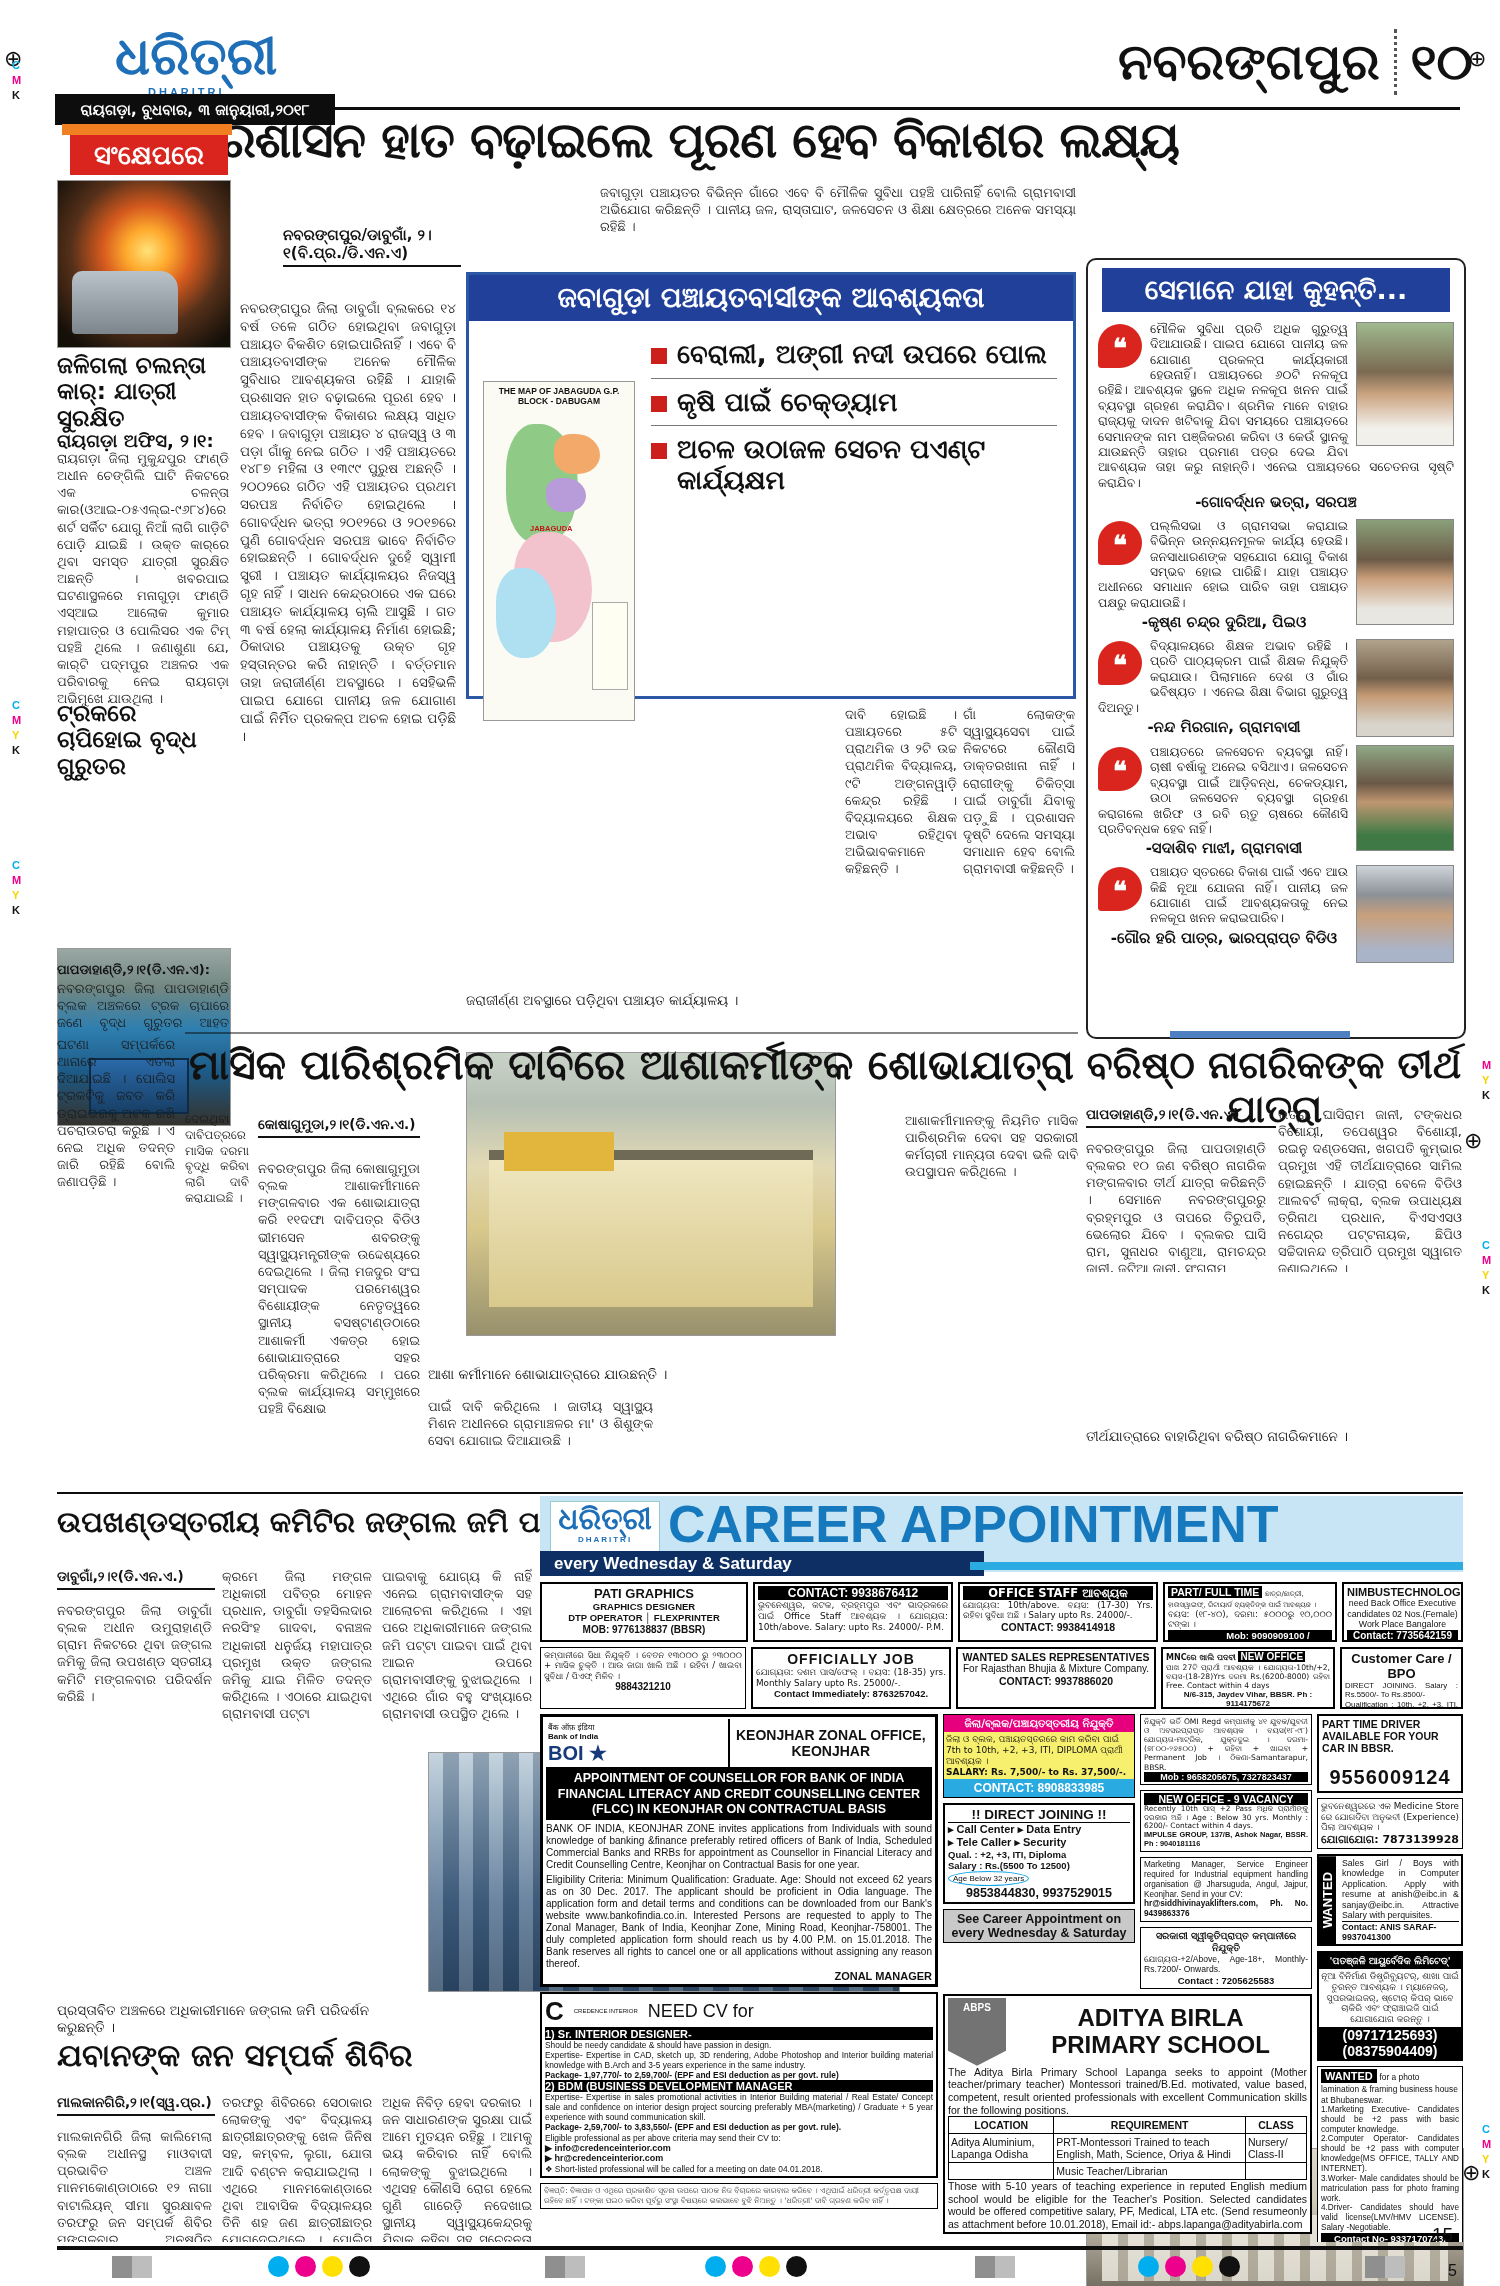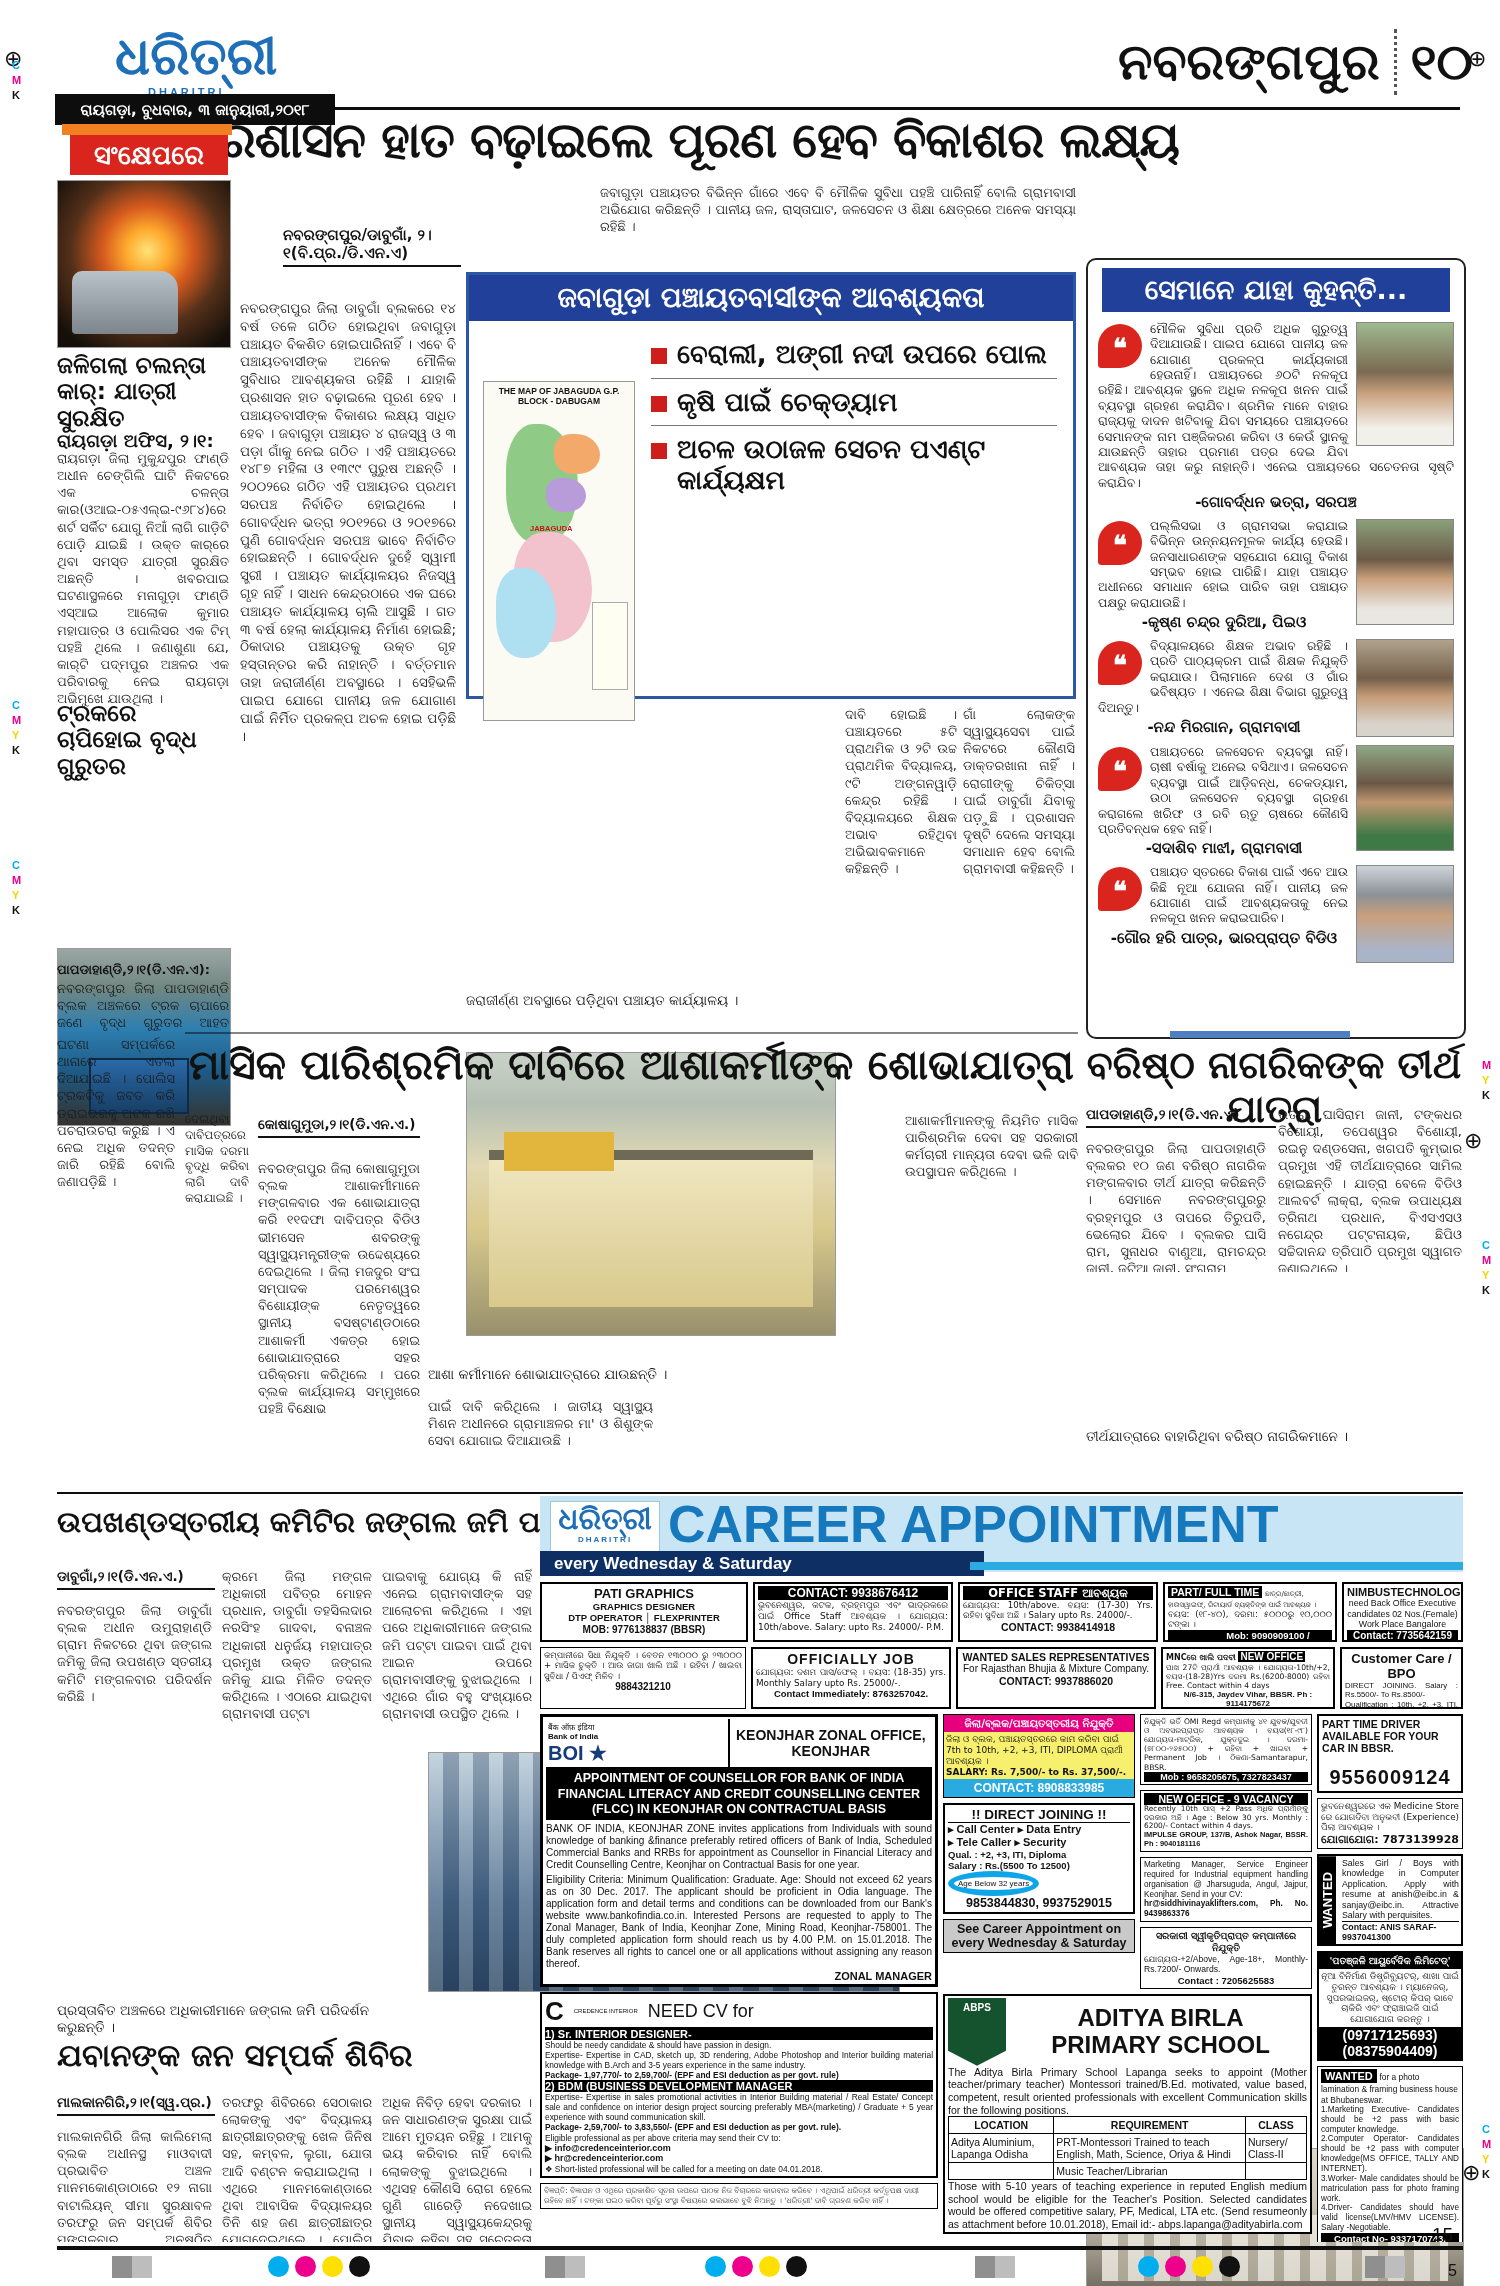--- a/index.html
+++ b/index.html
@@ -397,21 +397,21 @@
                 <div style="font-weight:bold;">SALARY: Rs. 7,500/- to Rs. 37,500/-.</div>
               </div>
               <div style="background:#29abe2;color:#fff;font-weight:bold;font-size:12px;text-align:center;padding:2px;">CONTACT: 8908833985</div>
             </div>
             <div class="ad">
               <div class="h" style="font-size:13.5px;border-bottom:1px solid #000;">!! DIRECT JOINING !!</div>
               <div class="pre bold" style="font-size:11px;">▸ Call Center ▸ Data Entry
 ▸ Tele Caller  ▸ Security</div>
               <div style="font-size:9.5px;font-weight:bold;">Qual. : +2, +3, ITI, Diploma</div>
               <div style="font-size:9.5px;font-weight:bold;">Salary : Rs.(5500 To 12500)</div>
-              <div style="font-size:8px;border:6px solid #0ea5e9;border-radius:50%;display:inline-block;padding:2px 4px;">Age Below 32 years</div>
+              <div style="font-size:8px;border:1px solid #0ea5e9;border-radius:50%;display:inline-block;padding:2px 4px;">Age Below 32 years</div>
               <div class="f" style="font-size:12.5px;">9853844830, 9937529015</div>
             </div>
             <div class="ad" style="background:#c9c9c9;border-width:1px;display:flex;align-items:center;text-align:center;font-weight:bold;font-size:12.5px;">See Career Appointment on every Wednesday &amp; Saturday</div>
           </div>
           <div class="stack" style="flex:1;">
             <div class="ad" style="border-width:1px;">
               <div class="b odia" style="font-size:7.6px;">ନିଯୁକ୍ତି ଭର୍ତି OMI Regd କମ୍ପାନୀକୁ ୪୧ ଯୁବକ/ଯୁବତୀ ଓ ଅବସରପ୍ରାପ୍ତ ଆବଶ୍ୟକ । ବୟସ(୧୮-୯୮) ଯୋଗ୍ୟତା-ମାଟ୍ରିକ, ଯୁକ୍ତଦୁଇ । ଦରମା-(୭୮୦୦-୨୬୫୦୦) + ରହିବା + ଖାଇବା + Permanent Job । ଠିକଣା-Samantarapur, BBSR.</div>
               <div class="hb" style="font-size:9px;">Mob : 9658205675, 7327823437</div>
             </div>
             <div class="ad" style="border-width:1px;">
@@ -425,21 +425,21 @@
             </div>
             <div class="ad" style="border-width:1px;">
               <div class="h odia" style="font-size:9.5px;">ସରକାରୀ ସ୍ୱୀକୃତିପ୍ରାପ୍ତ କମ୍ପାନୀରେ ନିଯୁକ୍ତି</div>
               <div class="b" style="font-size:8.6px;">ଯୋଗ୍ୟତା-+2/Above, Age-18+, Monthly-Rs.7200/- Onwards.</div>
               <div class="f" style="font-size:9.5px;">Contact : 7205625583</div>
             </div>
           </div>
         </div>
         <div class="ad" style="margin-top:5px;">
           <div style="display:flex;gap:8px;align-items:center;">
-            <div style="width:58px;height:64px;background:#14532d;color:#fff;font-size:10px;font-weight:bold;display:flex;align-items:flex-start;justify-content:center;clip-path:polygon(0 0,100% 0,100% 78%,50% 100%,0 78%);padding-top:4px;">ABPS</div>
+            <div style="width:58px;height:64px;background:#737373;color:#fff;font-size:10px;font-weight:bold;display:flex;align-items:flex-start;justify-content:center;clip-path:polygon(0 0,100% 0,100% 78%,50% 100%,0 78%);padding-top:4px;">ABPS</div>
             <div class="pre" style="font-size:24px;font-weight:bold;text-align:center;flex:1;line-height:1.1;">ADITYA BIRLA
 PRIMARY SCHOOL</div>
           </div>
           <div class="b" style="font-size:10.5px;">The Aditya Birla Primary School Lapanga seeks to appoint (Mother teacher/primary teacher) Montessori trained/B.Ed. motivated, value based, competent, result oriented professionals with excellent Communication skills for the following positions.</div>
           <table class="tbl">
             <tbody>
                 <tr class="tblhead">
               <th>LOCATION</th>
               <th>REQUIREMENT</th>
               <th>CLASS</th>

